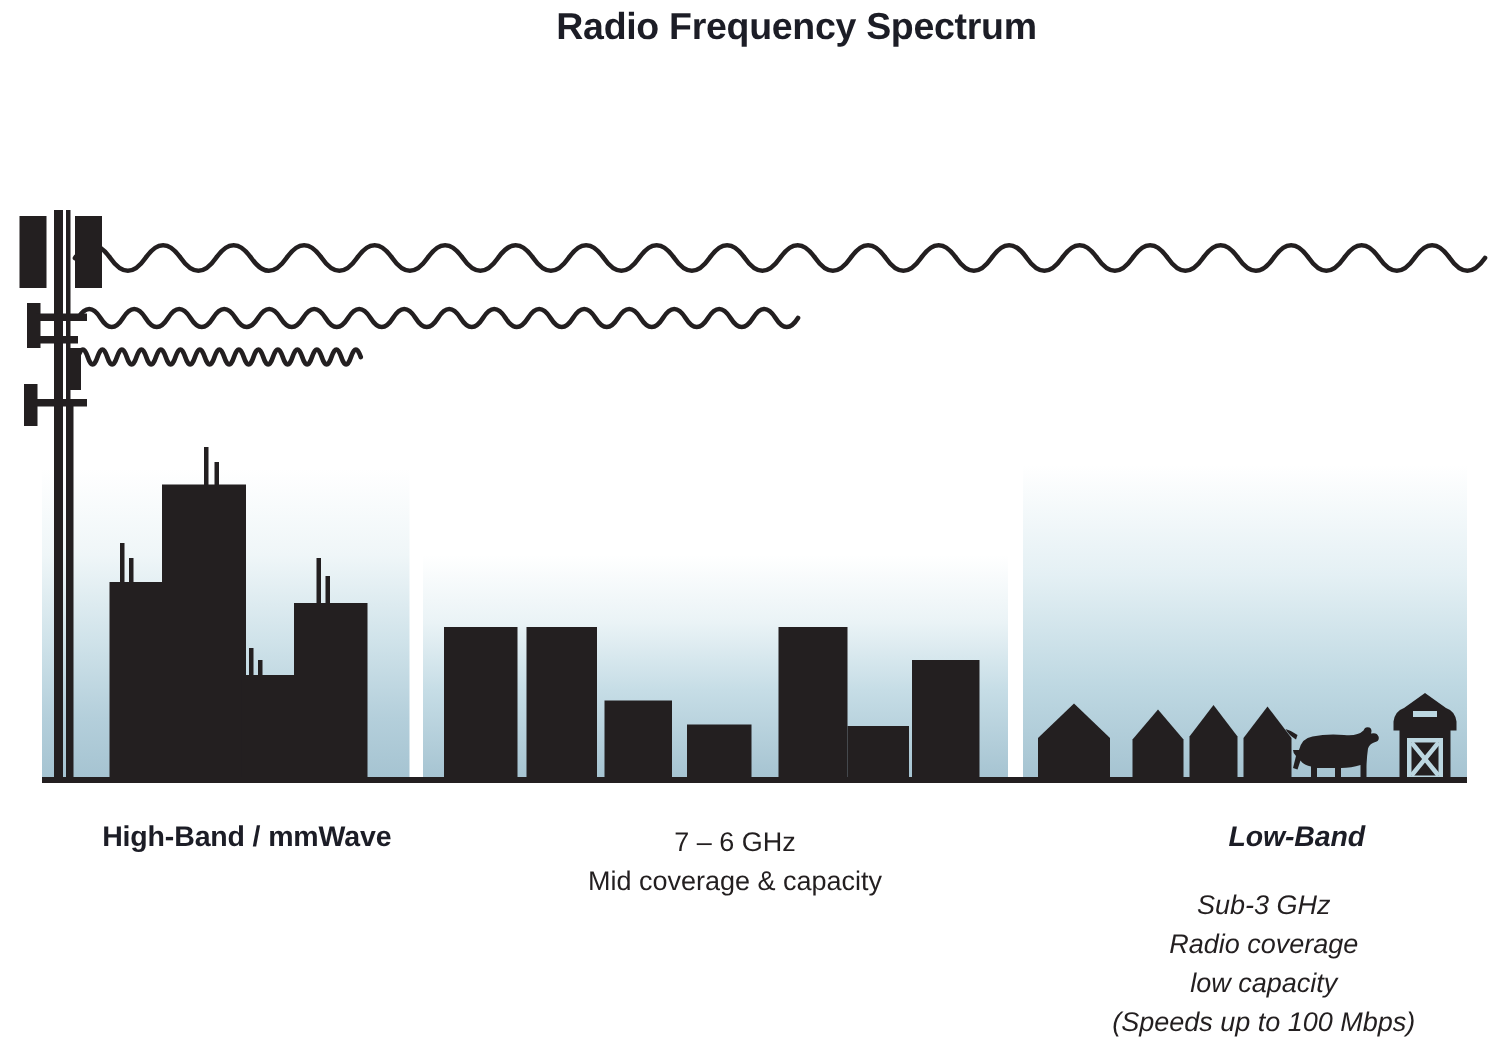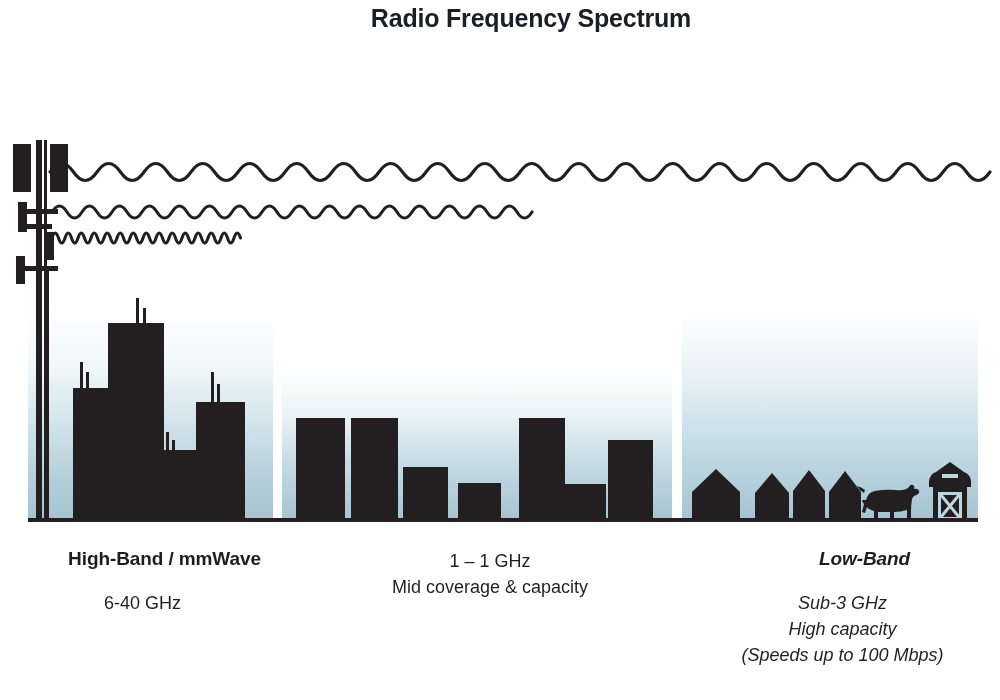--- a/index.html
+++ b/index.html
@@ -137,28 +137,28 @@
         <rect x="941" y="495" width="18" height="22" fill="#231f20"></rect>
         <path d="M941,495 L959,517 M959,495 L941,517" stroke="#bcd7e1" stroke-width="3" fill="none"></path>
       </g>
     </g>
 
     <rect x="28" y="518" width="950" height="4" fill="#231f20"></rect>
   </svg>
 
   <div class="cap" id="cap0">
     <div class="hd">High-Band / mmWave</div>
-    <div class="ln">6-40 GHz</div>
   </div>
 
   <div class="cap" id="cap1">
-    <div class="ln">1 – 1 GHz</div>
+    <div class="ln">7 – 6 GHz</div>
     <div class="ln">Mid coverage &amp; capacity</div>
   </div>
 
   <div class="cap" id="cap2">
     <div class="hd">Low-Band</div>
     <div class="ln">Sub-3 GHz</div>
-    <div class="ln">High capacity</div>
+    <div class="ln">Radio coverage</div>
+    <div class="ln">low capacity</div>
     <div class="ln">(Speeds up to 100 Mbps)</div>
   </div>
 
 </div>
 
 </body></html>

